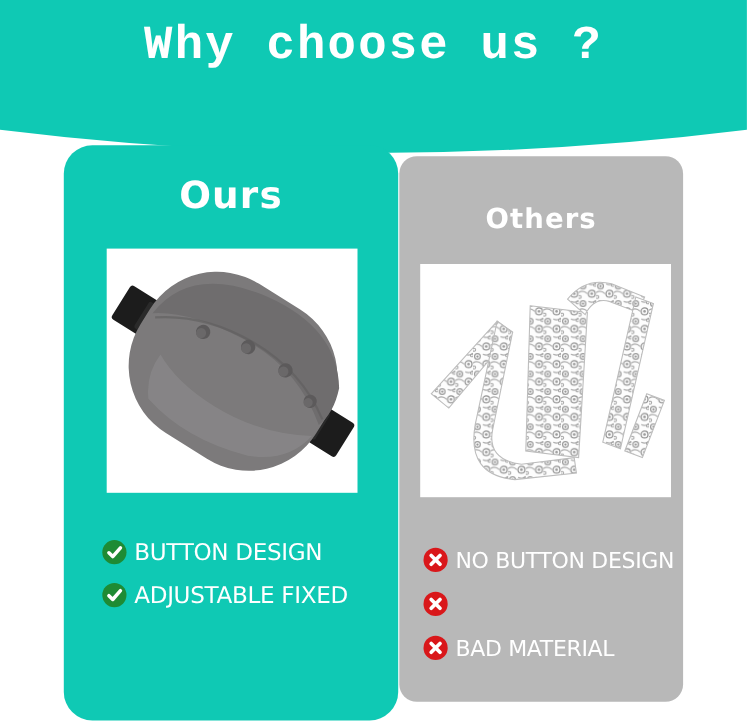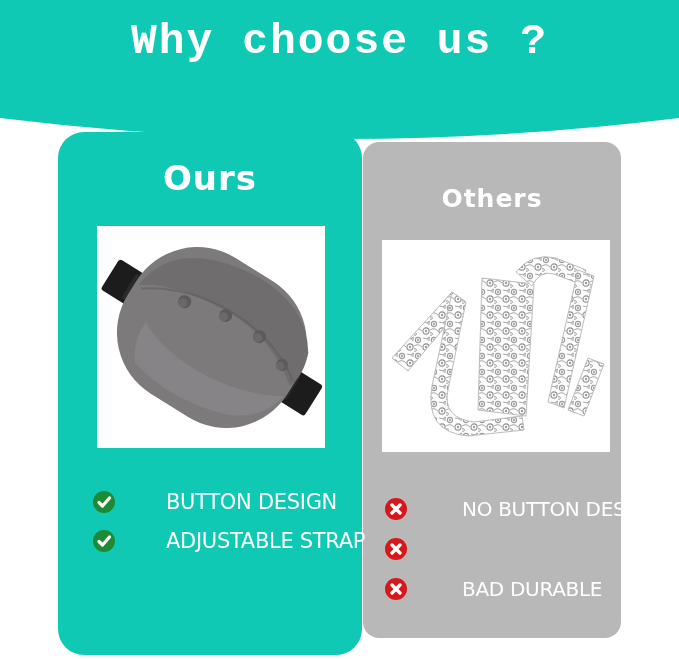--- a/index.html
+++ b/index.html
@@ -89,22 +89,22 @@
     padding: 0;
   }
   #list-ours   { left: 93px;  top: 487px; }
   #list-others { left: 385px; top: 495px; }
 
   .feature-row {
     display: flex;
     align-items: center;
     margin-bottom: 10px;
   }
-  #list-ours .feature-row   { height: 29px; gap: 44px; }
-  #list-others .feature-row { height: 28px; margin-bottom: 12px; gap: 48px; }
+  #list-ours .feature-row   { height: 29px; }
+  #list-others .feature-row { height: 28px; margin-bottom: 12px; }
 
   .mark {
     flex: 0 0 auto;
     width: 22px;
     height: 22px;
     border-radius: 50%;
     position: relative;
     margin-right: 7px;
   }
   .mark.check { background: #1e8b34; }
@@ -179,21 +179,21 @@
         <path d="M7,7 L15,15 M15,7 L7,15" stroke="#ffffff" stroke-width="3.4" stroke-linecap="round"></path>
       </svg>
     </span>
   </li>
   <li class="feature-row">
     <span class="mark cross">
       <svg width="22" height="22" viewBox="0 0 22 22" xmlns="http://www.w3.org/2000/svg">
         <path d="M7,7 L15,15 M15,7 L7,15" stroke="#ffffff" stroke-width="3.4" stroke-linecap="round"></path>
       </svg>
     </span>
-    <span class="feature-label">BAD DURABLE</span>
+    <span class="feature-label">BAD MATERIAL</span>
   </li>
 </ul>
 
 <div id="card-ours"></div>
 
 <div class="card-title" id="title-ours" style="left:58px; width:304px;">Ours</div>
 
 <div class="photo" id="photo-ours">
   <svg viewBox="0 0 228 222" xmlns="http://www.w3.org/2000/svg">
     <g transform="rotate(-58 114 111)">
@@ -232,15 +232,15 @@
       </svg>
     </span>
     <span class="feature-label">BUTTON DESIGN</span>
   </li>
   <li class="feature-row">
     <span class="mark check">
       <svg width="22" height="22" viewBox="0 0 22 22" xmlns="http://www.w3.org/2000/svg">
         <path d="M6,11.5 L9.5,15 L16.5,7" fill="none" stroke="#ffffff" stroke-width="3.2" stroke-linecap="round" stroke-linejoin="round"></path>
       </svg>
     </span>
-    <span class="feature-label">ADJUSTABLE STRAP</span>
+    <span class="feature-label">ADJUSTABLE FIXED</span>
   </li>
 </ul>
 
 </body></html>

